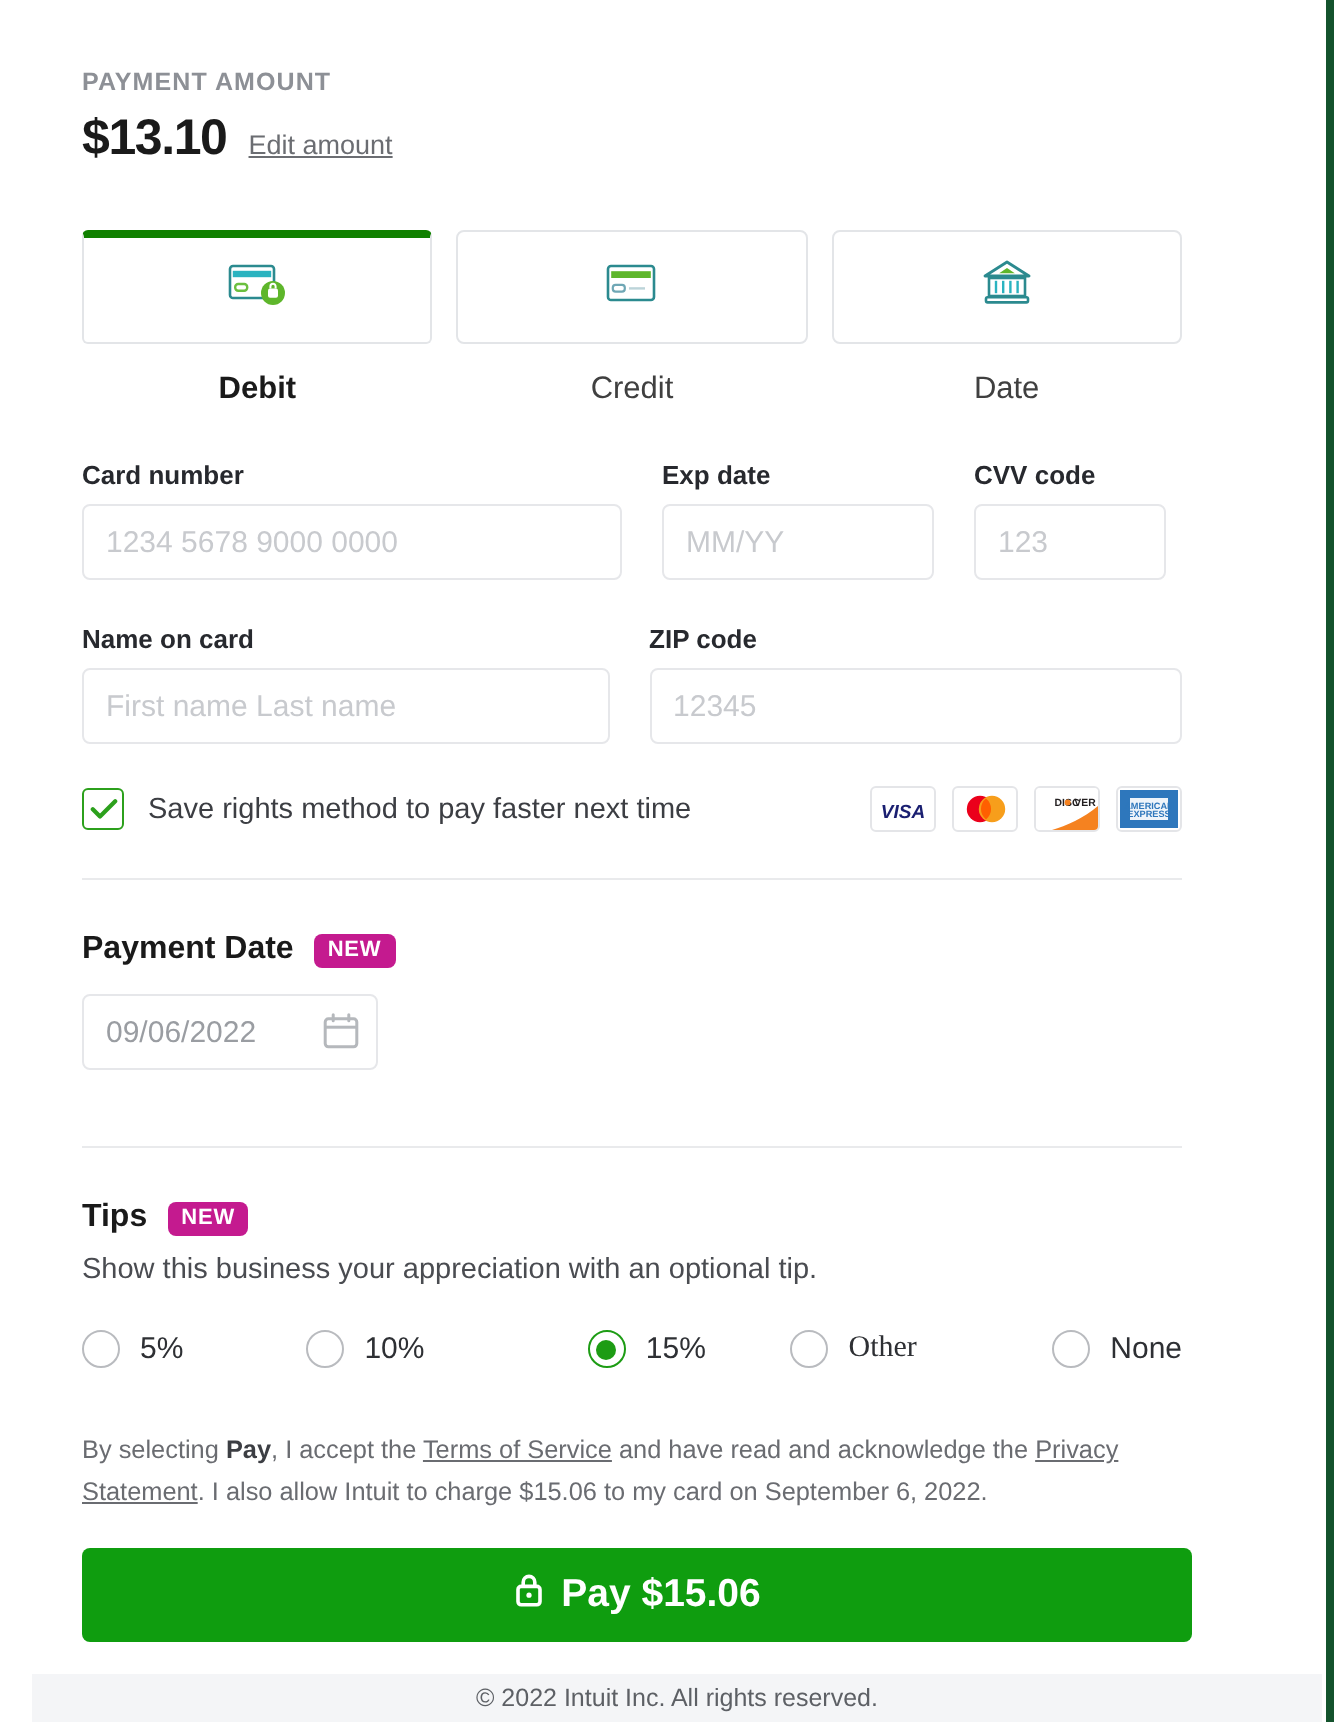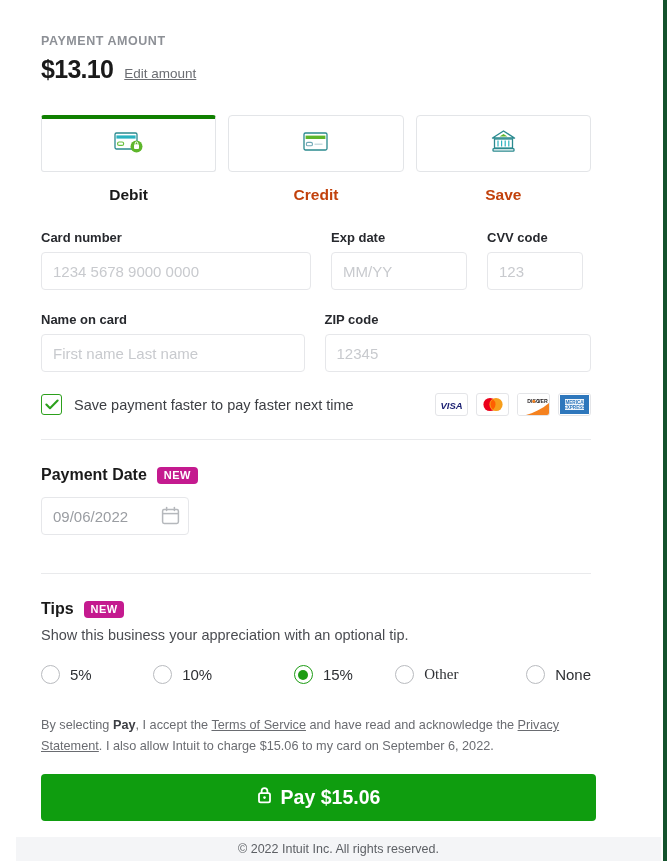--- a/index.html
+++ b/index.html
@@ -32,21 +32,21 @@
   
   .tabs { display: flex; gap: 12px; margin-top: 31px; }
   .tab { width: 177px; }
   .tab-box {
     height: 57px; border: 1px solid #e3e5e8; border-radius: 4px;
     background: #fff; display: flex; align-items: center; justify-content: center;
     cursor: pointer;
   }
   .tab.selected .tab-box { border-top: 4px solid #108000; border-radius: 3px; }
   .tab-label {
-    text-align: center; margin-top: 14px; font-size: 15.5px; color: #c2410c; font-weight: bold;
+    text-align: center; margin-top: 14px; font-size: 15.5px; color: #404040;
   }
   .tab.selected .tab-label { color: #1a1a1a; font-weight: 700; }
 
   
   .field-label {
     font-size: 13px; font-weight: 700; color: #27292e; margin-bottom: 7px;
   }
   .inp {
     width: 100%; height: 38px; border: 1px solid #e6e7ea; border-radius: 4px;
     background: #fff; padding: 0 11px; font-size: 15px;
@@ -189,21 +189,21 @@
               <g stroke="#2ab3c0" stroke-width="1.2">
                 <line x1="8" y1="11.4" x2="8" y2="17.6"></line>
                 <line x1="11.6" y1="11.4" x2="11.6" y2="17.6"></line>
                 <line x1="15.2" y1="11.4" x2="15.2" y2="17.6"></line>
                 <line x1="18.8" y1="11.4" x2="18.8" y2="17.6"></line>
               </g>
               <rect x="3" y="19.6" width="21" height="2.6" rx="0.8" fill="#fff" stroke="#2b8a8f" stroke-width="1.3"></rect>
             </svg>
           </span>
         </div>
-        <div class="tab-label">Save</div>
+        <div class="tab-label">Date</div>
       </div>
     </div>
 
     <div class="row row1">
       <div class="c-card">
         <div class="field-label">Card number</div>
         <input class="inp" placeholder="1234 5678 9000 0000" style="">
       </div>
       <div class="c-exp">
         <div class="field-label">Exp date</div>
@@ -227,21 +227,21 @@
     </div>
 
     <div class="save-row">
       <div class="cbx">
         <span>
           <svg width="14" height="11" viewBox="0 0 14 11">
             <path d="M1.4 5.6 5 9.2 12.6 1.6" fill="none" stroke="#2ca01c" stroke-width="2.1" stroke-linecap="round" stroke-linejoin="round"></path>
           </svg>
         </span>
       </div>
-      <div class="save-text">Save payment faster to pay faster next time</div>
+      <div class="save-text">Save rights method to pay faster next time</div>
 
       <div class="brands">
         <div class="brand">
           <svg width="27" height="12" viewBox="0 0 27 12">
             <text x="13.5" y="10" text-anchor="middle" font-family="Liberation Sans, sans-serif" font-size="9.5" font-weight="bold" font-style="italic" fill="#1a1f71">VISA</text>
           </svg>
         </div>
         <div class="brand">
           <svg width="26" height="17" viewBox="0 0 26 17">
             <circle cx="10" cy="8.5" r="6.6" fill="#eb001b"></circle>

